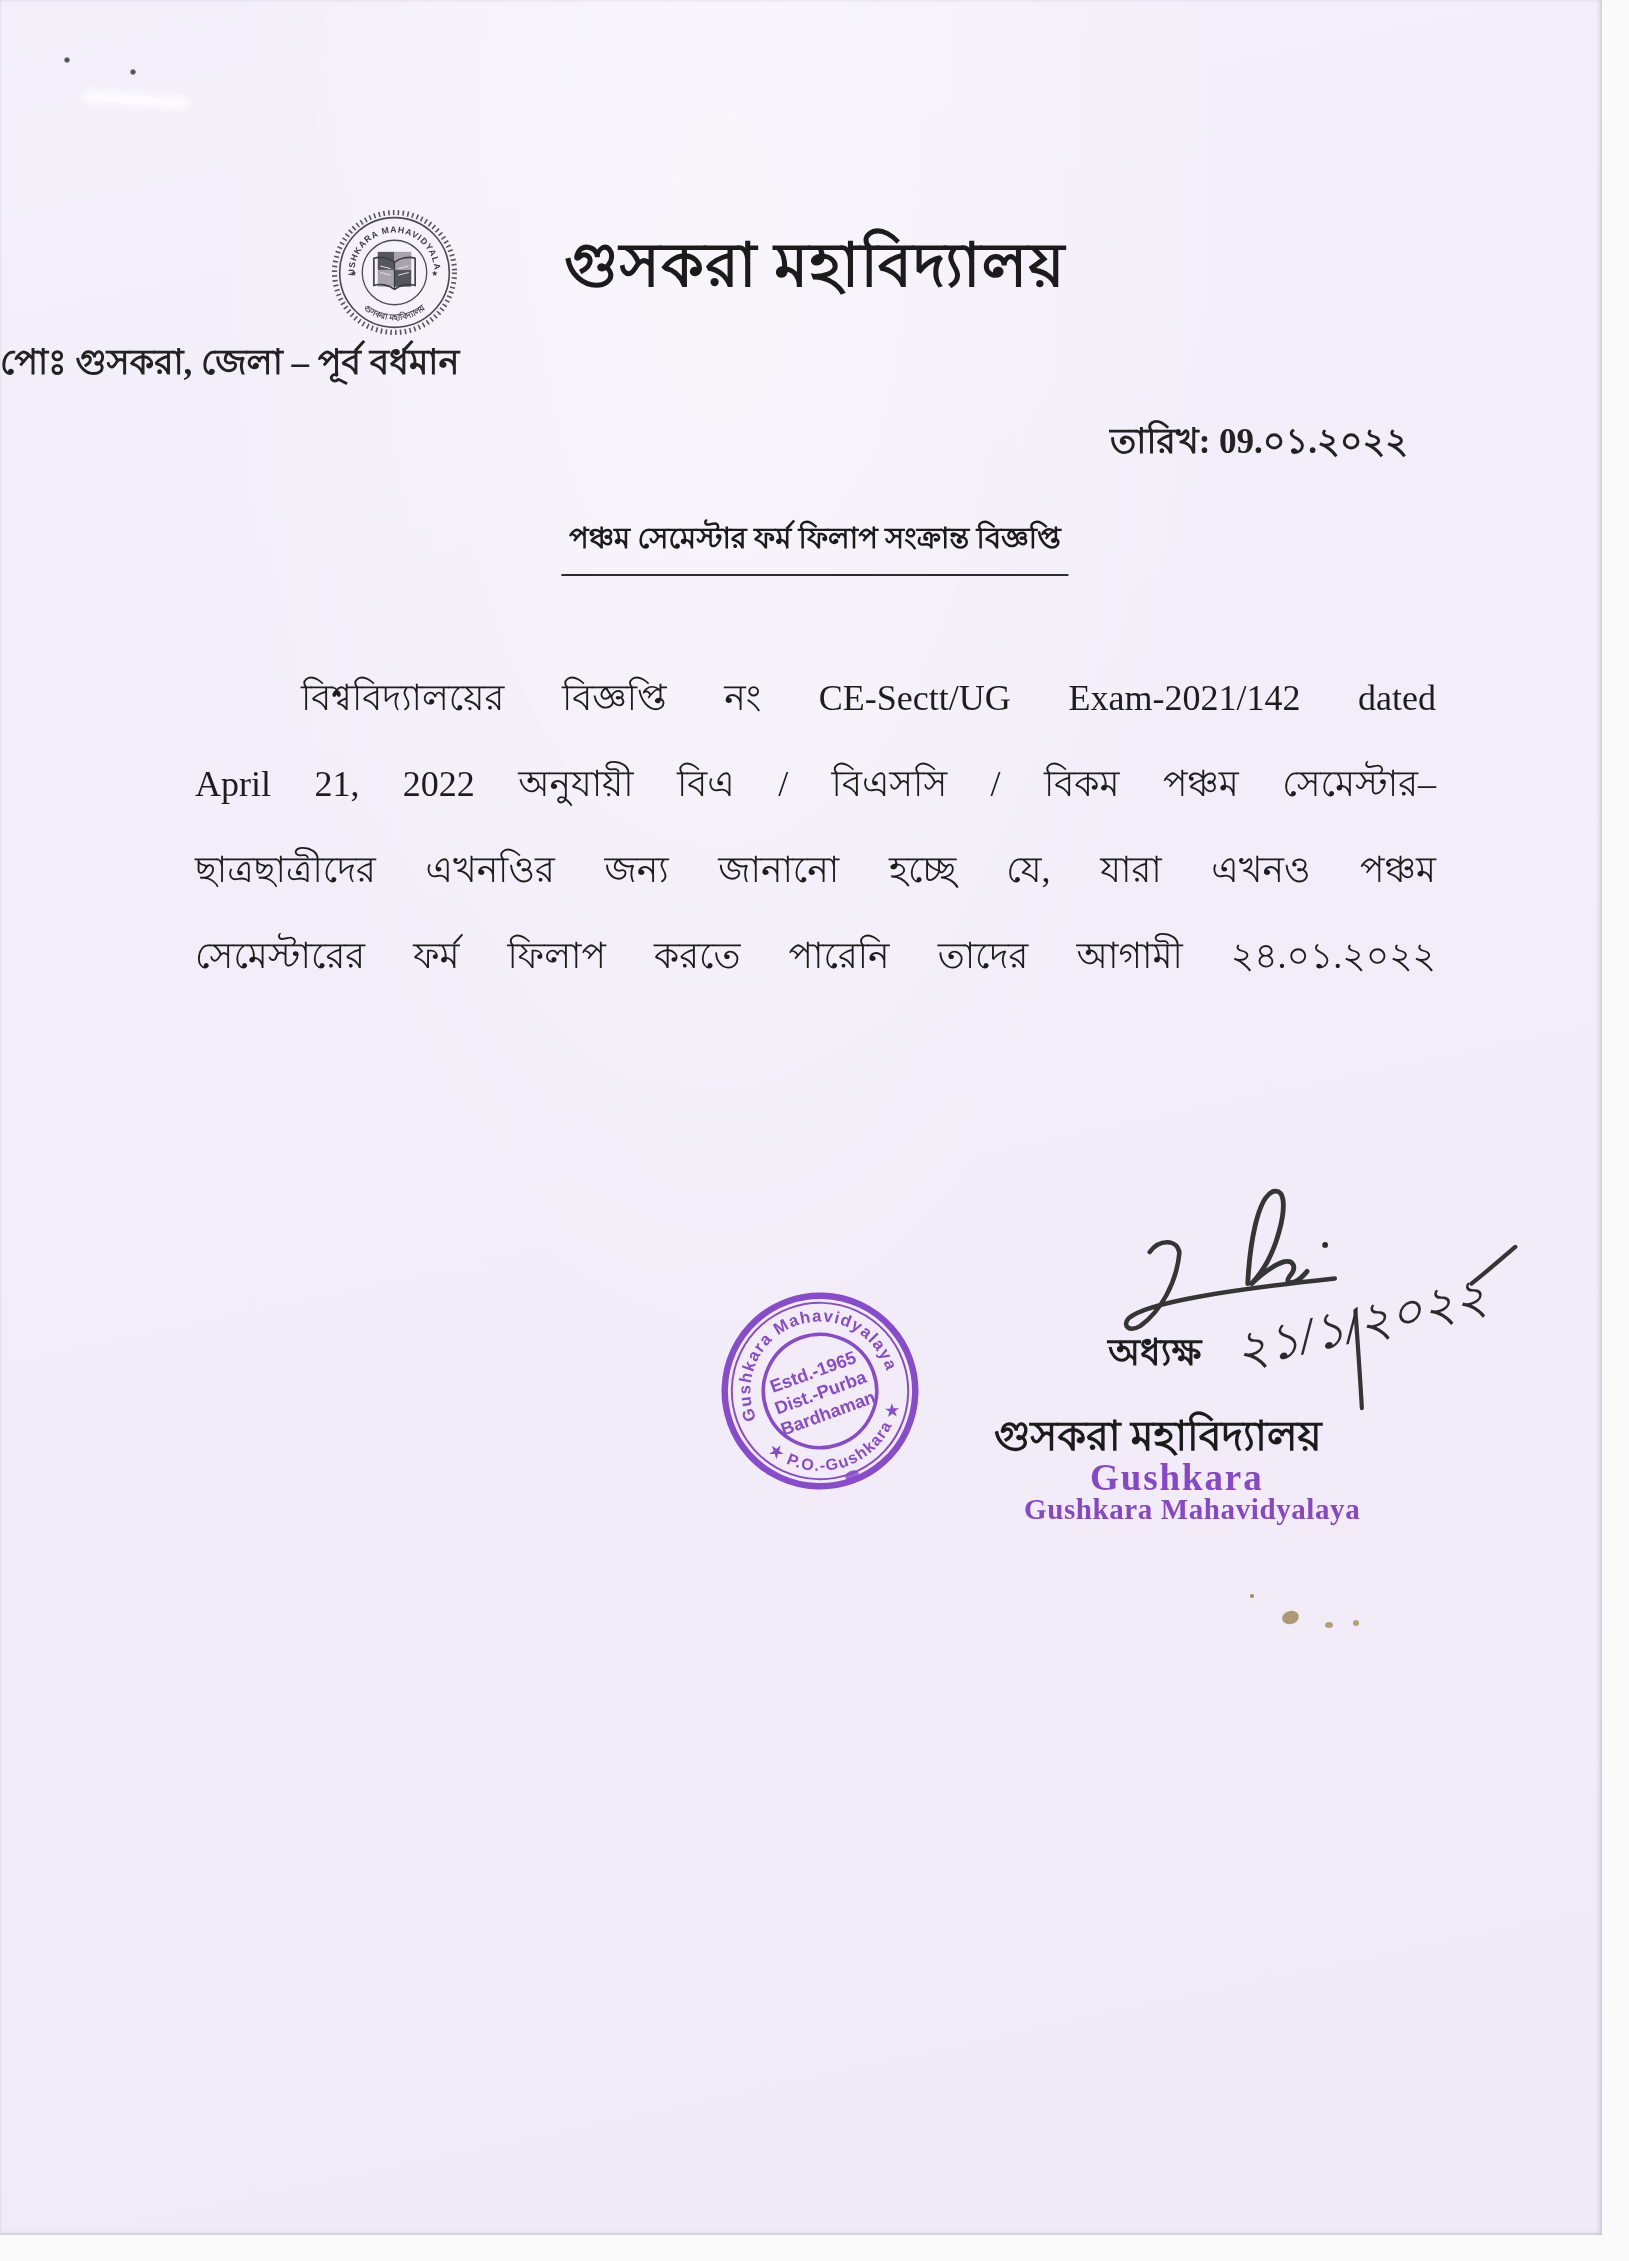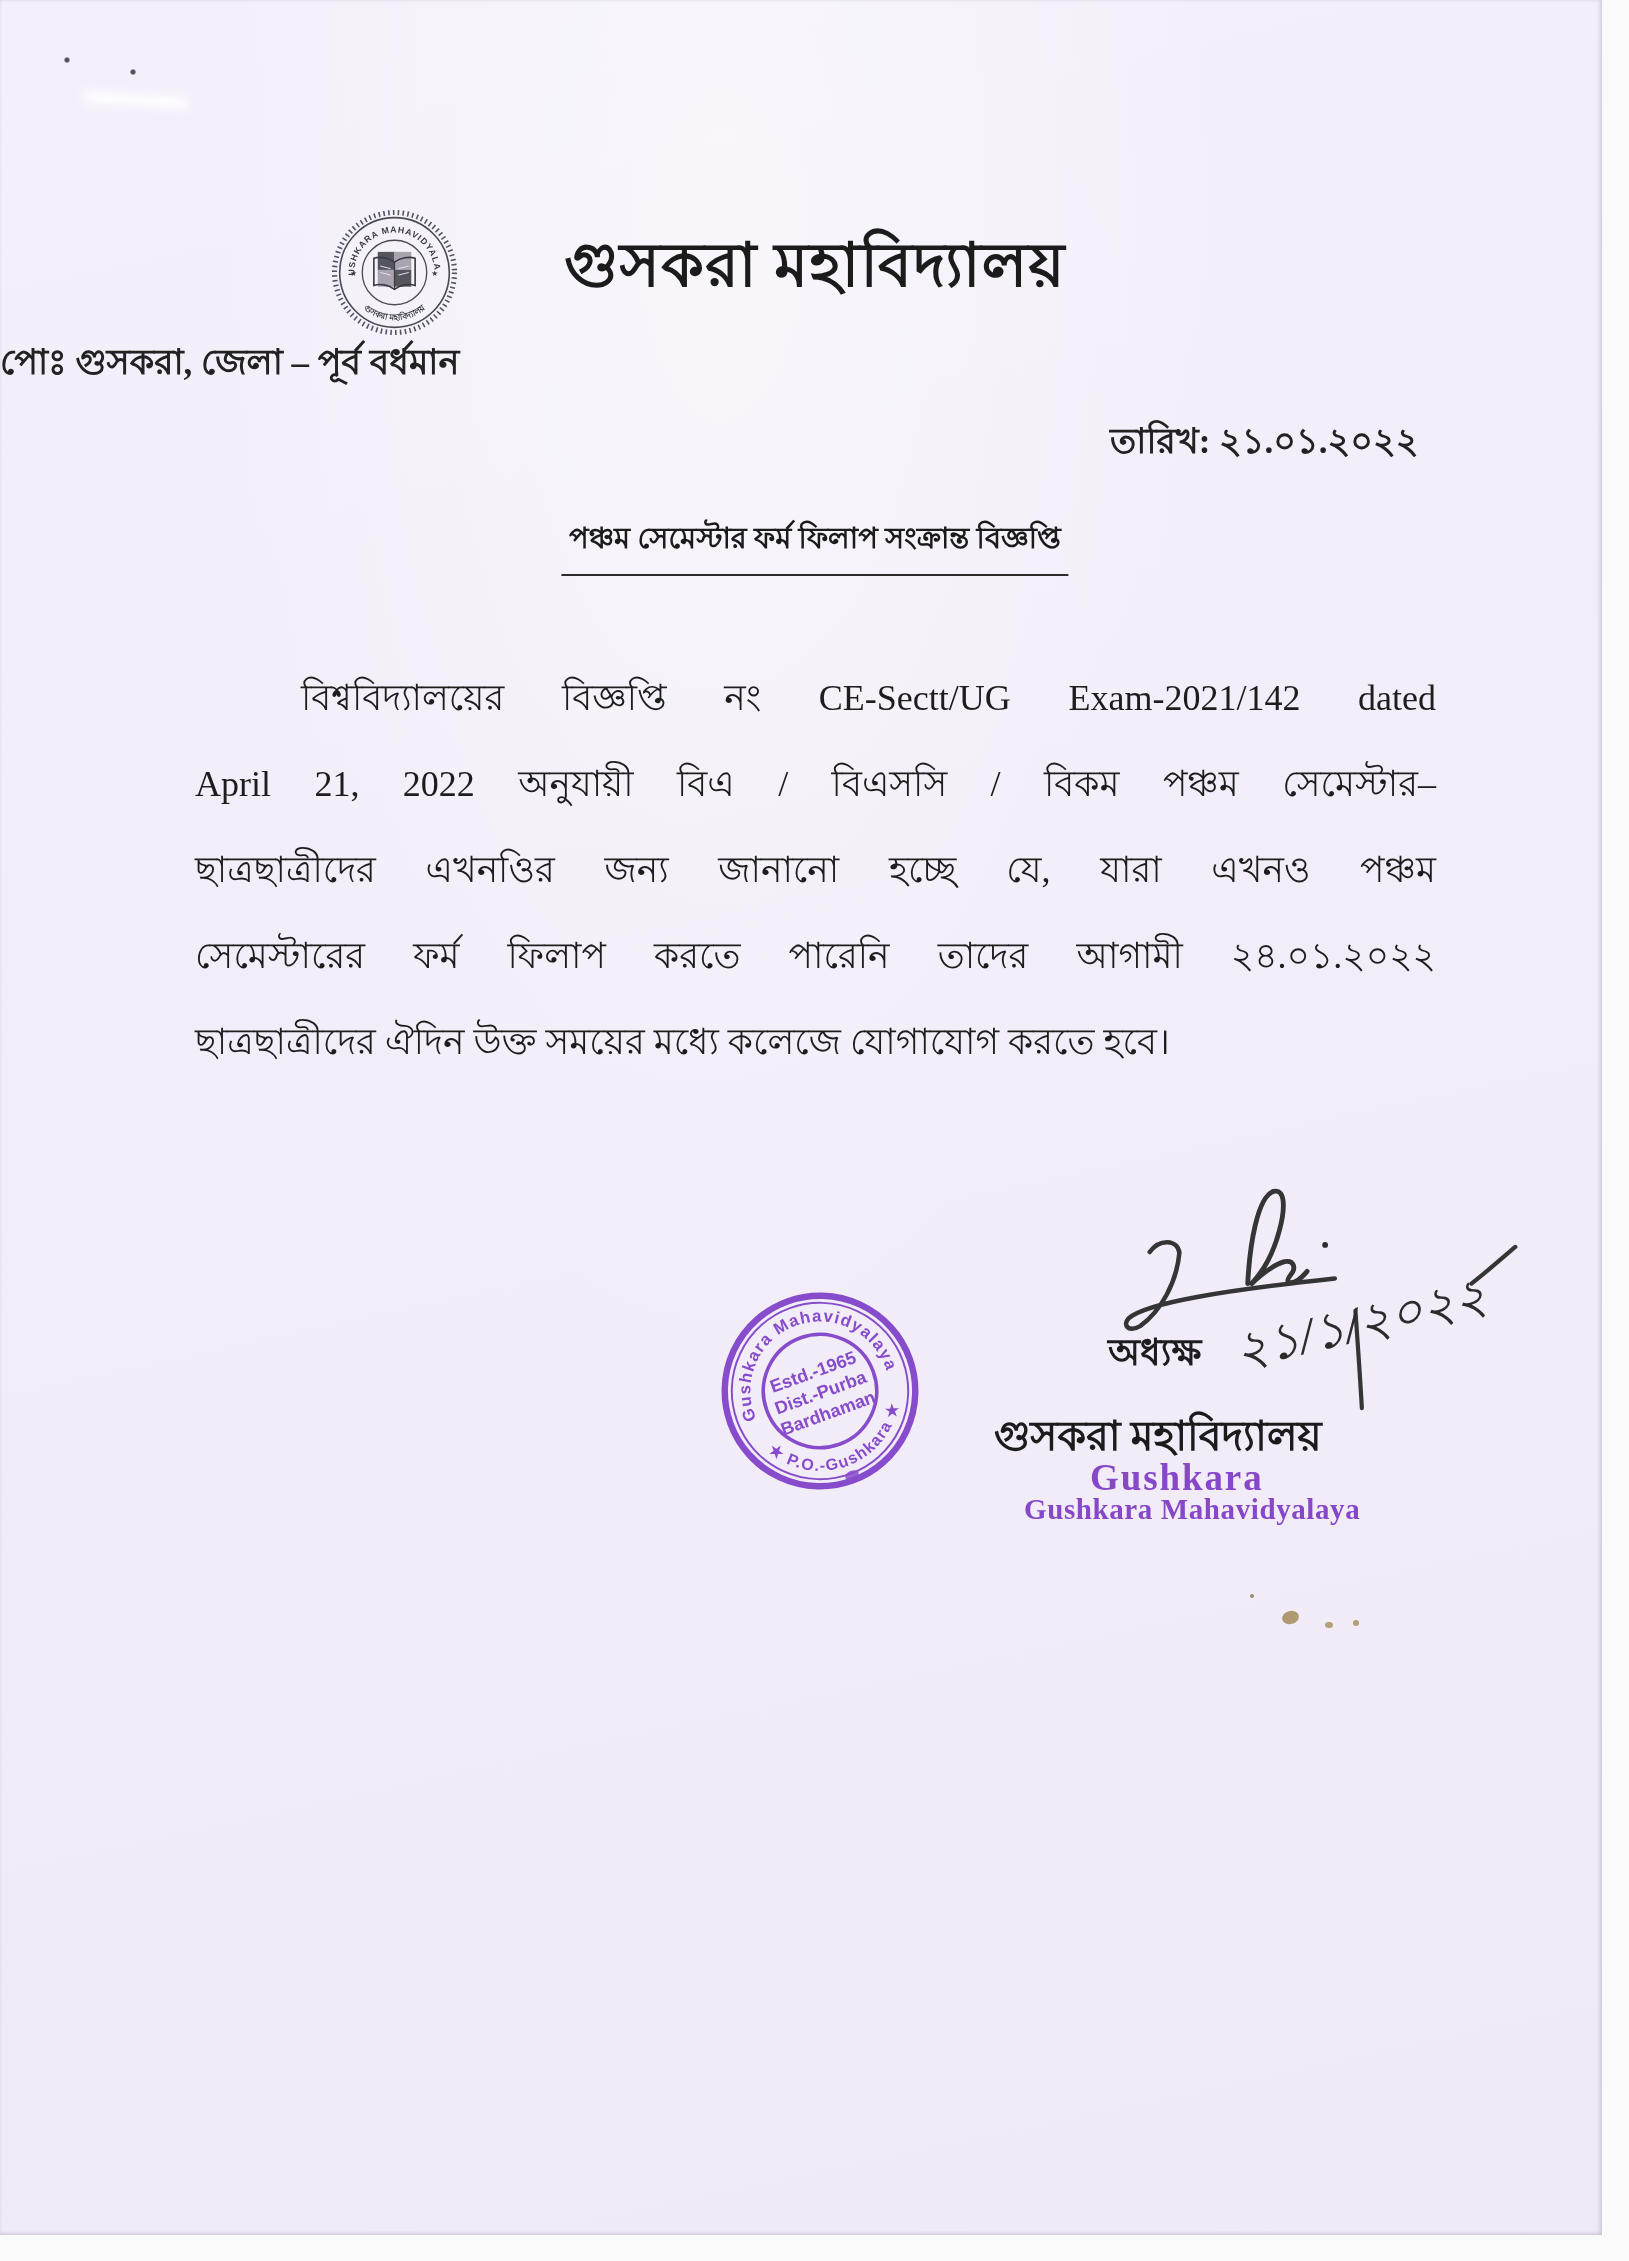--- a/index.html
+++ b/index.html
@@ -80,29 +80,28 @@
       <line x1="100" y1="84" x2="100" y2="126" stroke="#3a3a42" stroke-width="2"></line>
       <line x1="78" y1="90" x2="94" y2="94" stroke="#e8e3ee" stroke-width="1.5"></line>
       <line x1="106" y1="94" x2="122" y2="90" stroke="#e8e3ee" stroke-width="1.5"></line>
       <line x1="78" y1="100" x2="94" y2="104" stroke="#e8e3ee" stroke-width="1.5"></line>
       <line x1="106" y1="104" x2="122" y2="100" stroke="#e8e3ee" stroke-width="1.5"></line>
     </g>
   </svg>
 
   <div id="college-name" class="abs">গুসকরা মহাবিদ্যালয়</div>
   <div id="address-line" class="abs">পোঃ গুসকরা, জেলা – পূর্ব বর্ধমান</div>
-  <div id="date-line" class="abs">তারিখ: ২১.০১.২০২২</div>
+  <div id="date-line" class="abs">তারিখ: 09.০১.২০২২</div>
   <div id="notice-heading" class="abs">পঞ্চম সেমেস্টার ফর্ম ফিলাপ সংক্রান্ত বিজ্ঞপ্তি</div>
 
   <div id="notice-body" class="abs">
     <div class="body-line first">বিশ্ববিদ্যালয়ের বিজ্ঞপ্তি নং CE-Sectt/UG Exam-2021/142 dated</div>
     <div class="body-line">April 21, 2022 অনুযায়ী বিএ / বিএসসি / বিকম পঞ্চম সেমেস্টার–</div>
     <div class="body-line">ছাত্রছাত্রীদের এখনওির জন্য জানানো হচ্ছে যে, যারা এখনও পঞ্চম</div>
     <div class="body-line">সেমেস্টারের ফর্ম ফিলাপ করতে পারেনি তাদের আগামী ২৪.০১.২০২২</div>
-    <div class="body-line last">ছাত্রছাত্রীদের ঐদিন উক্ত সময়ের মধ্যে কলেজে যোগাযোগ করতে হবে।</div>
   </div>
 
   <svg class="abs" style="left:1064px;top:1161px;" width="490" height="271" viewBox="0 0 760 420">
     <g fill="none" stroke="#2c2c2c" stroke-linecap="round" stroke-linejoin="round" opacity=".95">
       <path d="M133 141 C148 120 176 121 179 142 C175 188 150 233 118 256 C101 266 90 255 100 244 C128 219 255 200 420 182" stroke-width="7"></path>
       <path d="M285 190 C288 130 300 55 325 47 C344 42 343 75 334 108 C323 150 305 175 291 190 C305 177 327 160 342 156 C357 153 360 166 352 176 C344 186 346 191 358 187 C366 184 372 177 377 171" stroke-width="7.5"></path>
       <path d="M452 232 C455 275 459 330 462 383" stroke-width="6.5"></path>
       <path d="M632 190 C660 168 680 150 700 133" stroke-width="6.5"></path>
     </g>
     <circle cx="405" cy="130" r="4.5" fill="#2c2c2c"></circle>

